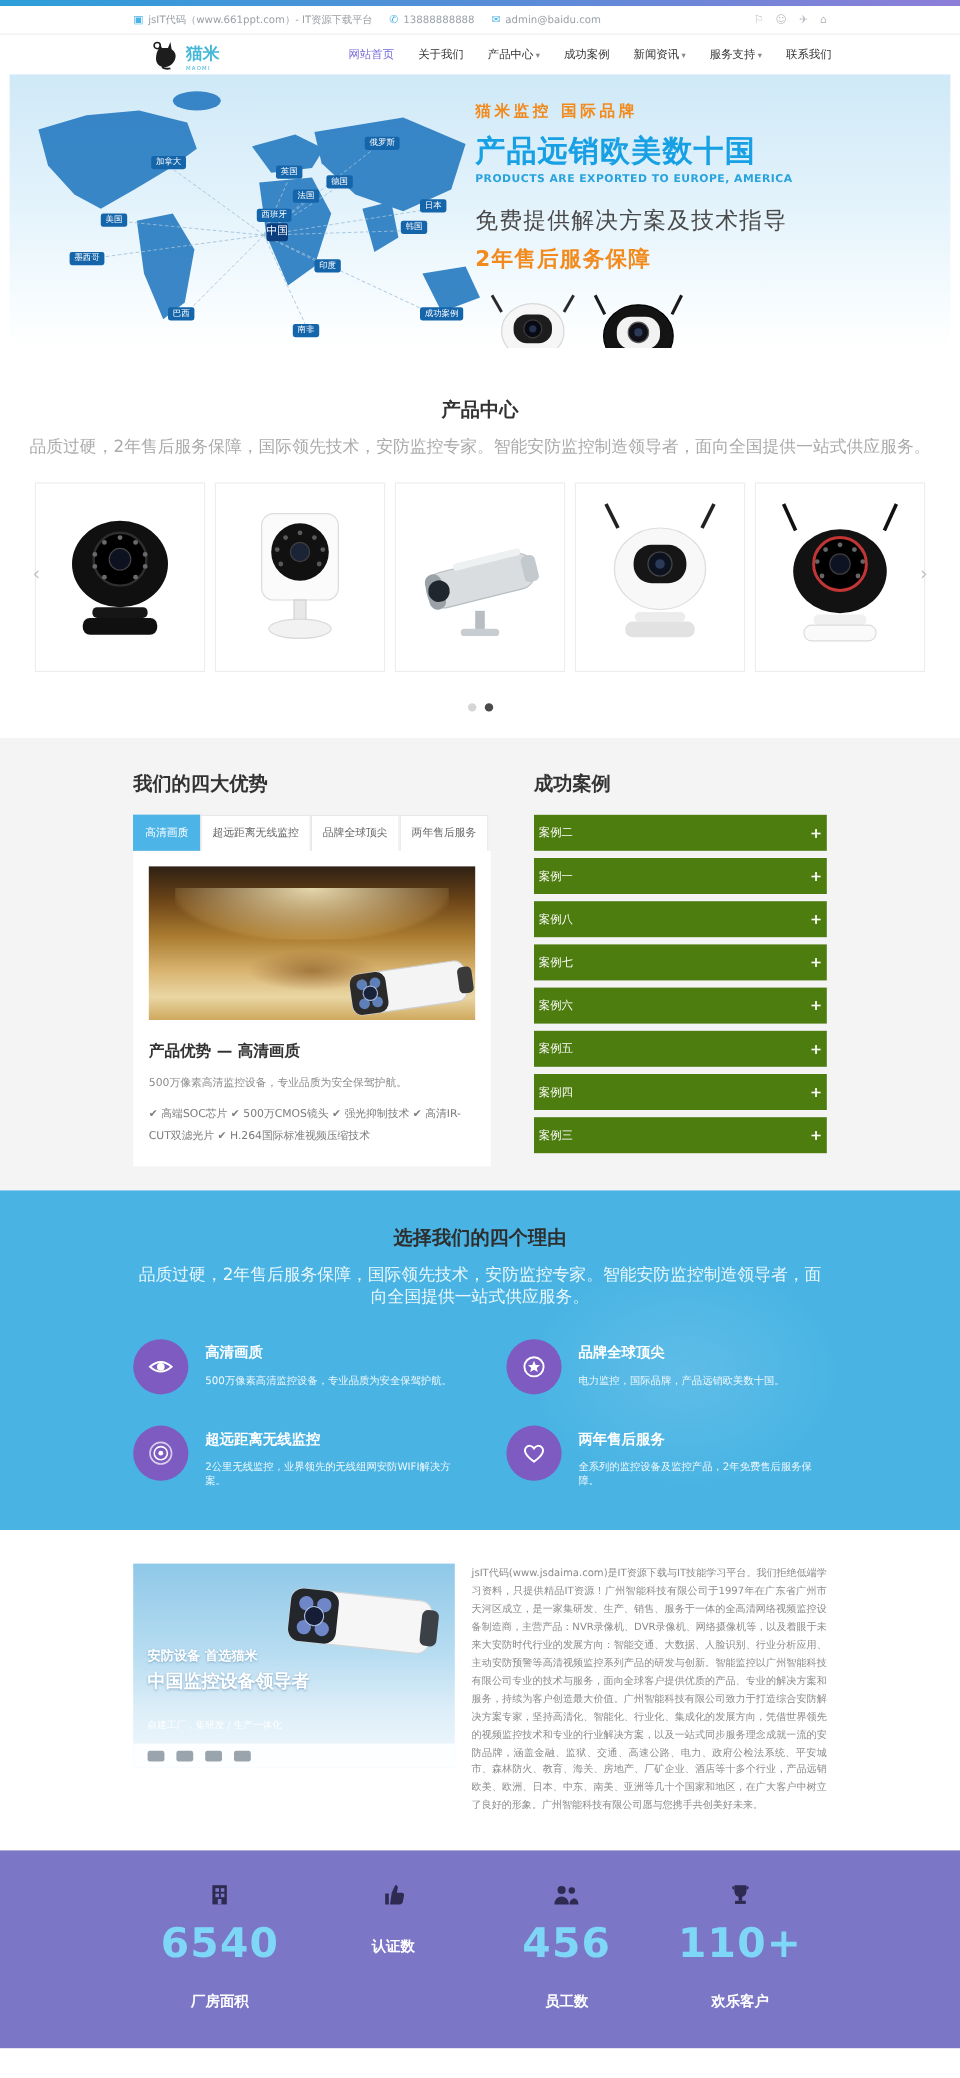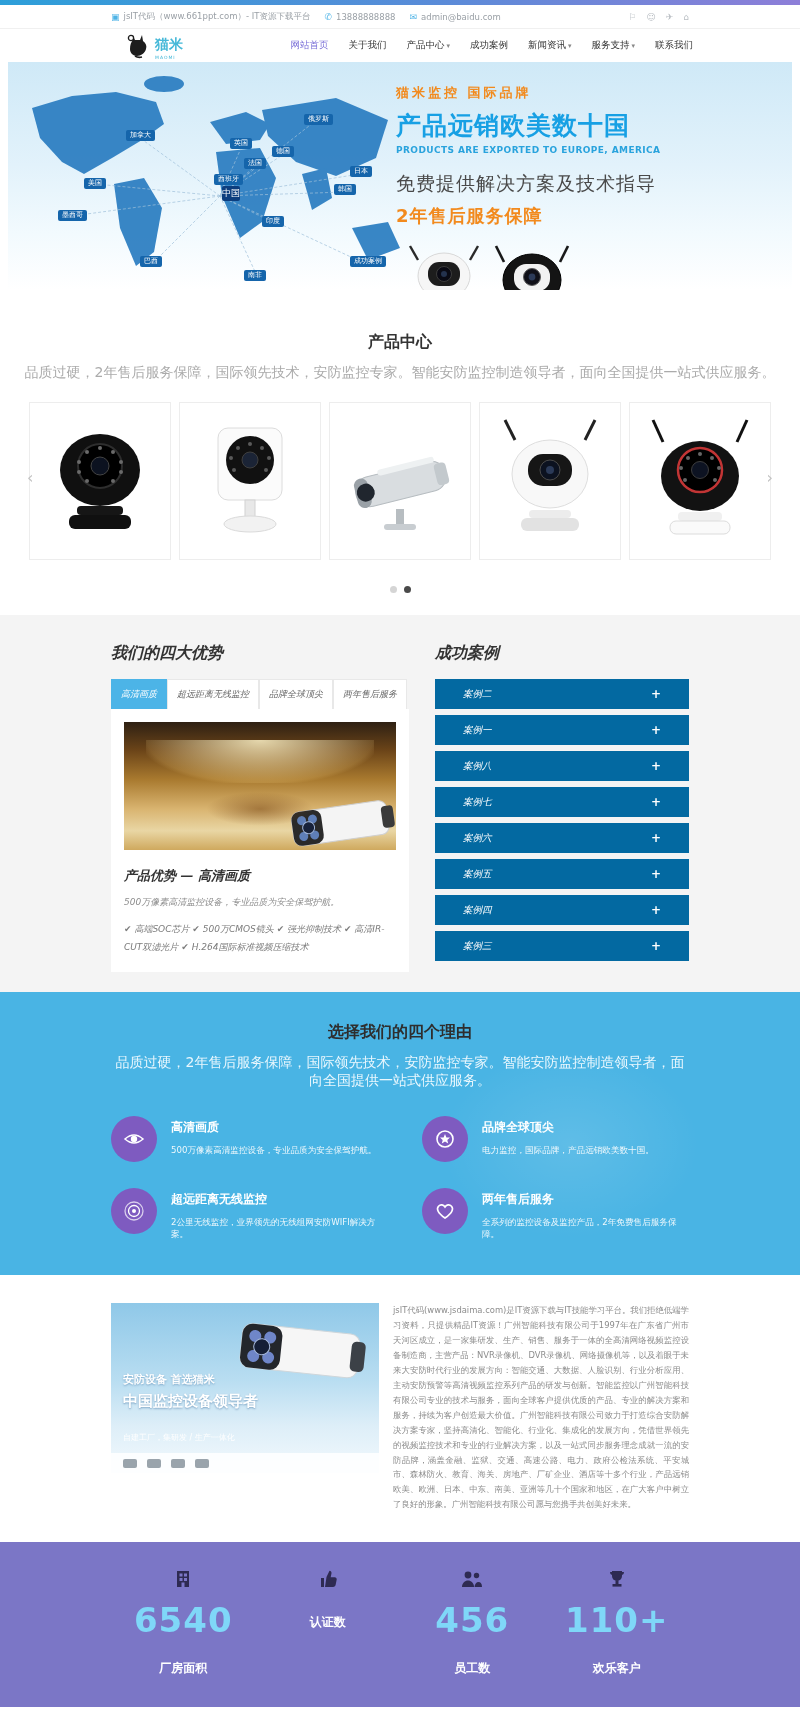--- a/index.html
+++ b/index.html
@@ -49,41 +49,41 @@
   .carousel { position:relative; width:742px; margin:20px auto 0; display:flex; gap:8px; }
   .p-card { width:142px; height:158px; background:#fff; border:1px solid #ededed; display:flex; align-items:center; justify-content:center; cursor:pointer; }
   .car-arrow { position:absolute; top:66px; font-size:16px; color:#c2c2c2; cursor:pointer; }
   .car-arrow.prev { left:-2px; } .car-arrow.next { right:-2px; }
   .dots { display:flex; justify-content:center; gap:7px; margin-top:26px; }
   .dot { width:7px; height:7px; border-radius:50%; background:#d5d5d5; cursor:pointer; }
   .dot.active { background:#4a4a4a; }
 
   
   .adv-sec { background:#f4f4f4; padding:28px 0 20px; }
-  .adv-cols { display:flex; gap:26px;font-style:italic; }
+  .adv-cols { display:flex; gap:36px; }
   .col-left { width:298px; }
   .col-right { flex:1; }
   .h3 { font-size:16px; font-weight:bold; color:#333; }
   .tabs { display:flex; margin-top:15px; }
   .tab { font-size:9px; color:#666; background:#fff; border:1px solid #e8e8e8; border-bottom:none; padding:8px 9px; cursor:pointer; white-space:nowrap; }
   .tab.active { background:#4cb4e7; color:#fff; border-color:#4cb4e7; }
   .panel { background:#fff; padding:13px 13px 16px; }
   .lobby { position:relative; height:128px; overflow:hidden;
            background:linear-gradient(180deg,#2e2013 0%,#6b4418 22%,#a97a2f 45%,#d9b470 68%,#e9d6a4 85%,#cfa95e 100%); }
   .lobby:before { content:""; position:absolute; left:8%; top:14%; width:84%; height:34%;
            background:radial-gradient(ellipse at 50% 0%, rgba(255,244,200,.85), rgba(255,220,140,.15) 70%, transparent 75%); }
   .lobby:after { content:""; position:absolute; left:30%; top:55%; width:40%; height:26%; border-radius:50%;
            background:radial-gradient(ellipse, rgba(120,70,20,.55), transparent 70%); }
   .lobby svg { position:absolute; right:-6px; bottom:-4px; }
   .panel-h { font-size:13px; font-weight:bold; color:#333; margin-top:17px; }
   .panel-d { font-size:9px; color:#8d8d8d; margin-top:11px; }
   .panel-f { font-size:9px; color:#7c7c7c; margin-top:11px; line-height:2.0; }
 
   .acc { margin-top:15px; }
-  .acc-bar { background:#0369a1; color:#fff; font-size:9.5px; padding:8px 28px; display:flex; justify-content:space-between; align-items:center; cursor:pointer; margin-top:6px; }
+  .acc-bar { background:#4d7c0f; color:#fff; font-size:9.5px; padding:8px 4px; display:flex; justify-content:space-between; align-items:center; cursor:pointer; margin-top:6px; }
   .acc-bar:first-child { margin-top:0; }
   .acc-plus { font-size:12px; font-weight:bold; }
   .acc-body { background:#fff; padding:12px; display:flex; gap:10px; }
   .case-thumb { width:82px; height:58px; flex:none; cursor:pointer;
        background:linear-gradient(130deg,#bcd9ee 0%,#8fb8d9 40%,#5c88b4 75%,#9bb9cf 100%);
        background-size:100% 100%; position:relative; overflow:hidden; }
   .case-thumb:before { content:""; position:absolute; inset:0;
        background:repeating-linear-gradient(115deg, rgba(255,255,255,.55) 0 2px, transparent 2px 11px); }
   .case-desc { font-size:8.6px; color:#8d8d8d; line-height:1.9; }
 

